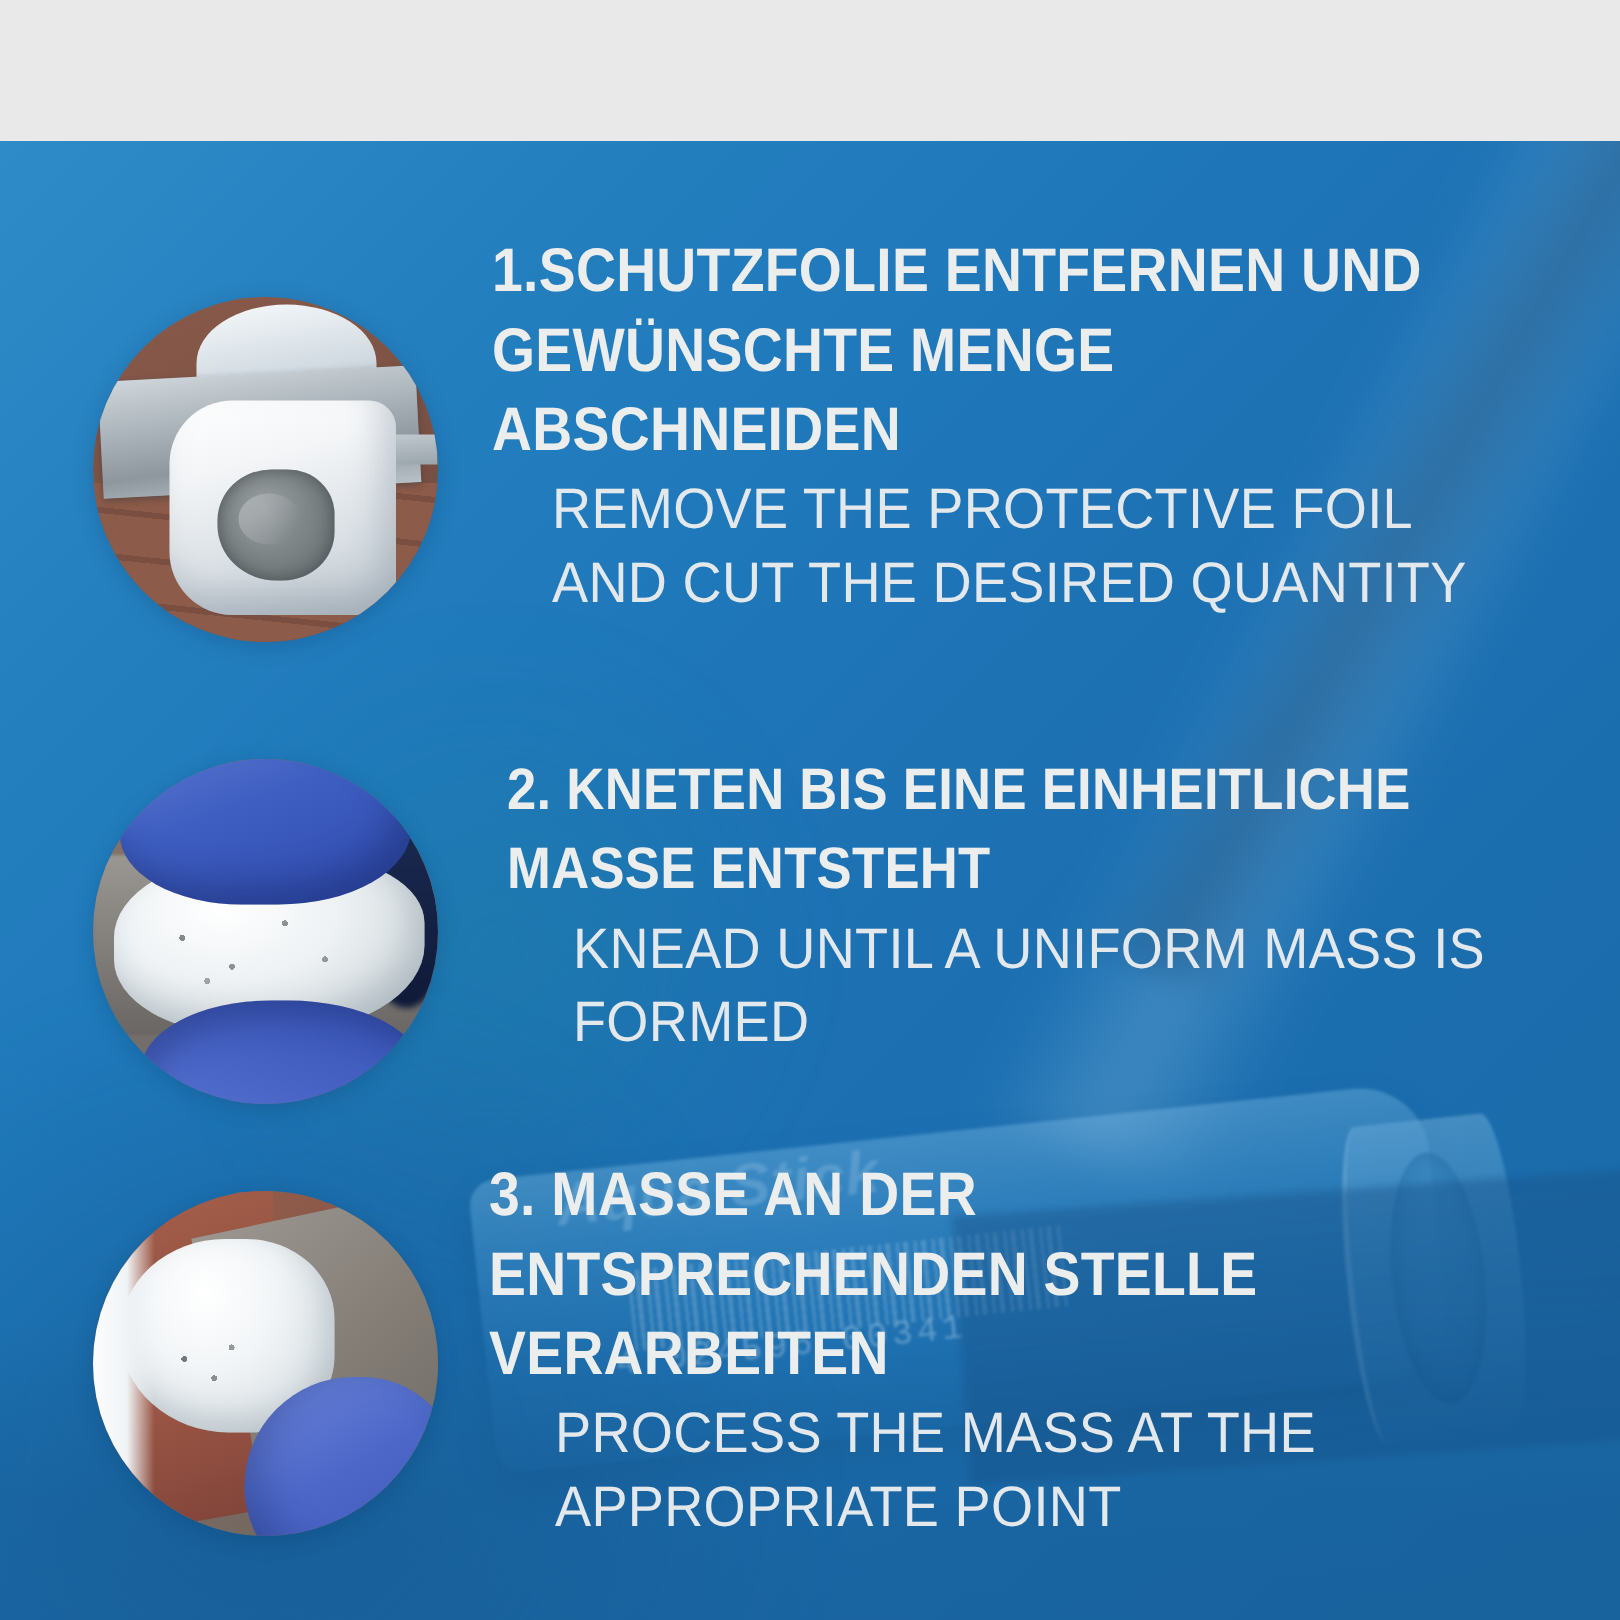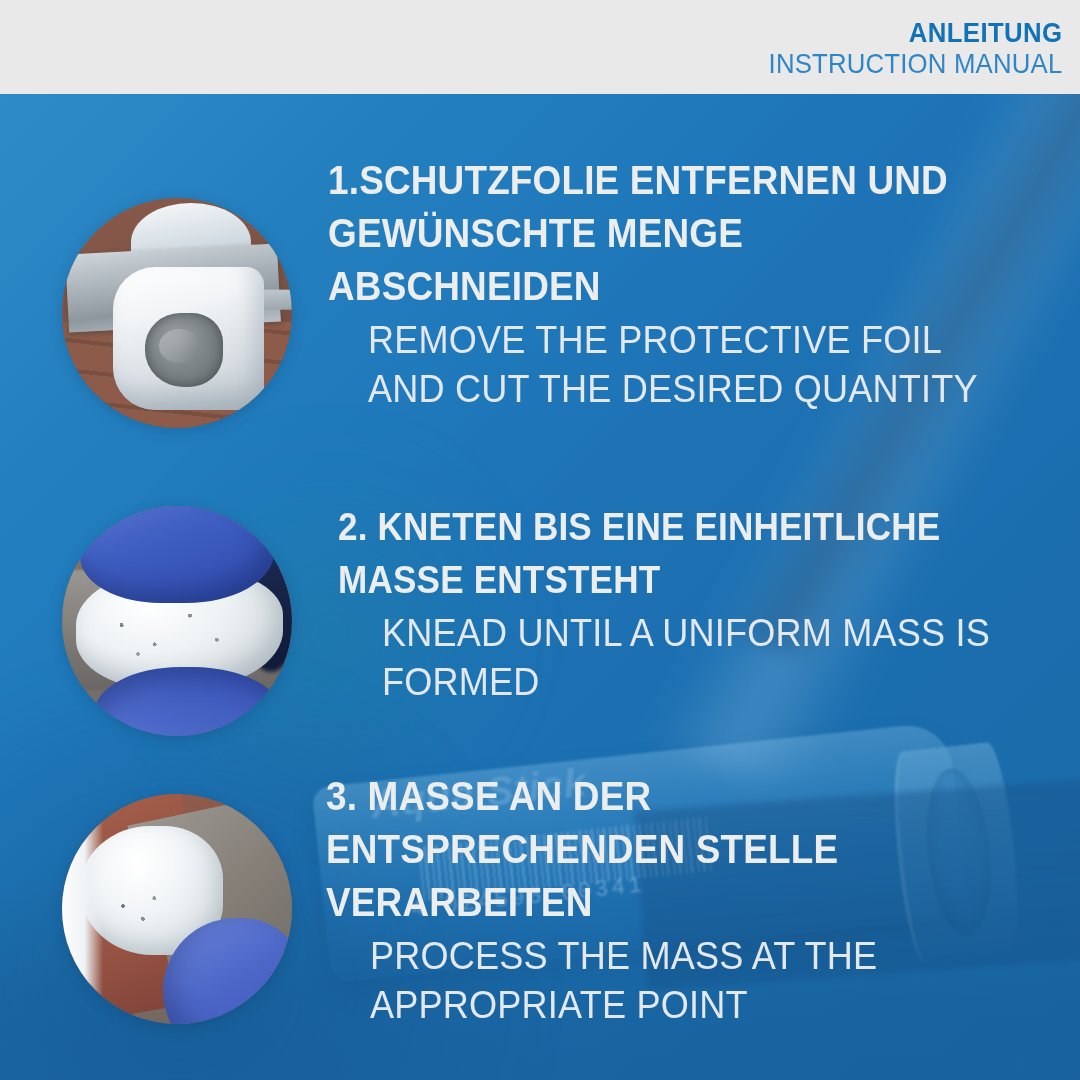--- a/index.html
+++ b/index.html
@@ -416,24 +416,20 @@
       <div class="logo-cell">W</div>
       <div class="logo-cell">E</div>
       <div class="logo-cell">I</div>
       <div class="logo-cell">C</div>
       <div class="logo-cell">O</div>
       <div class="logo-cell">N</div>
     </div>
     <div class="logo-reg">®</div>
   </div>
 
-  <div class="header-titles">
-    <div class="header-de">ANLEITUNG</div>
-    <div class="header-en">INSTRUCTION MANUAL</div>
-  </div>
 
   <div class="content">
 
     <div class="step" id="step1">
       <div class="step-photo">
         <div class="photo-inner">
           <div class="p1-bg"></div>
           <div class="p1-brick"></div>
           <div class="p1-tube-top"></div>
           <div class="p1-knife"></div>

